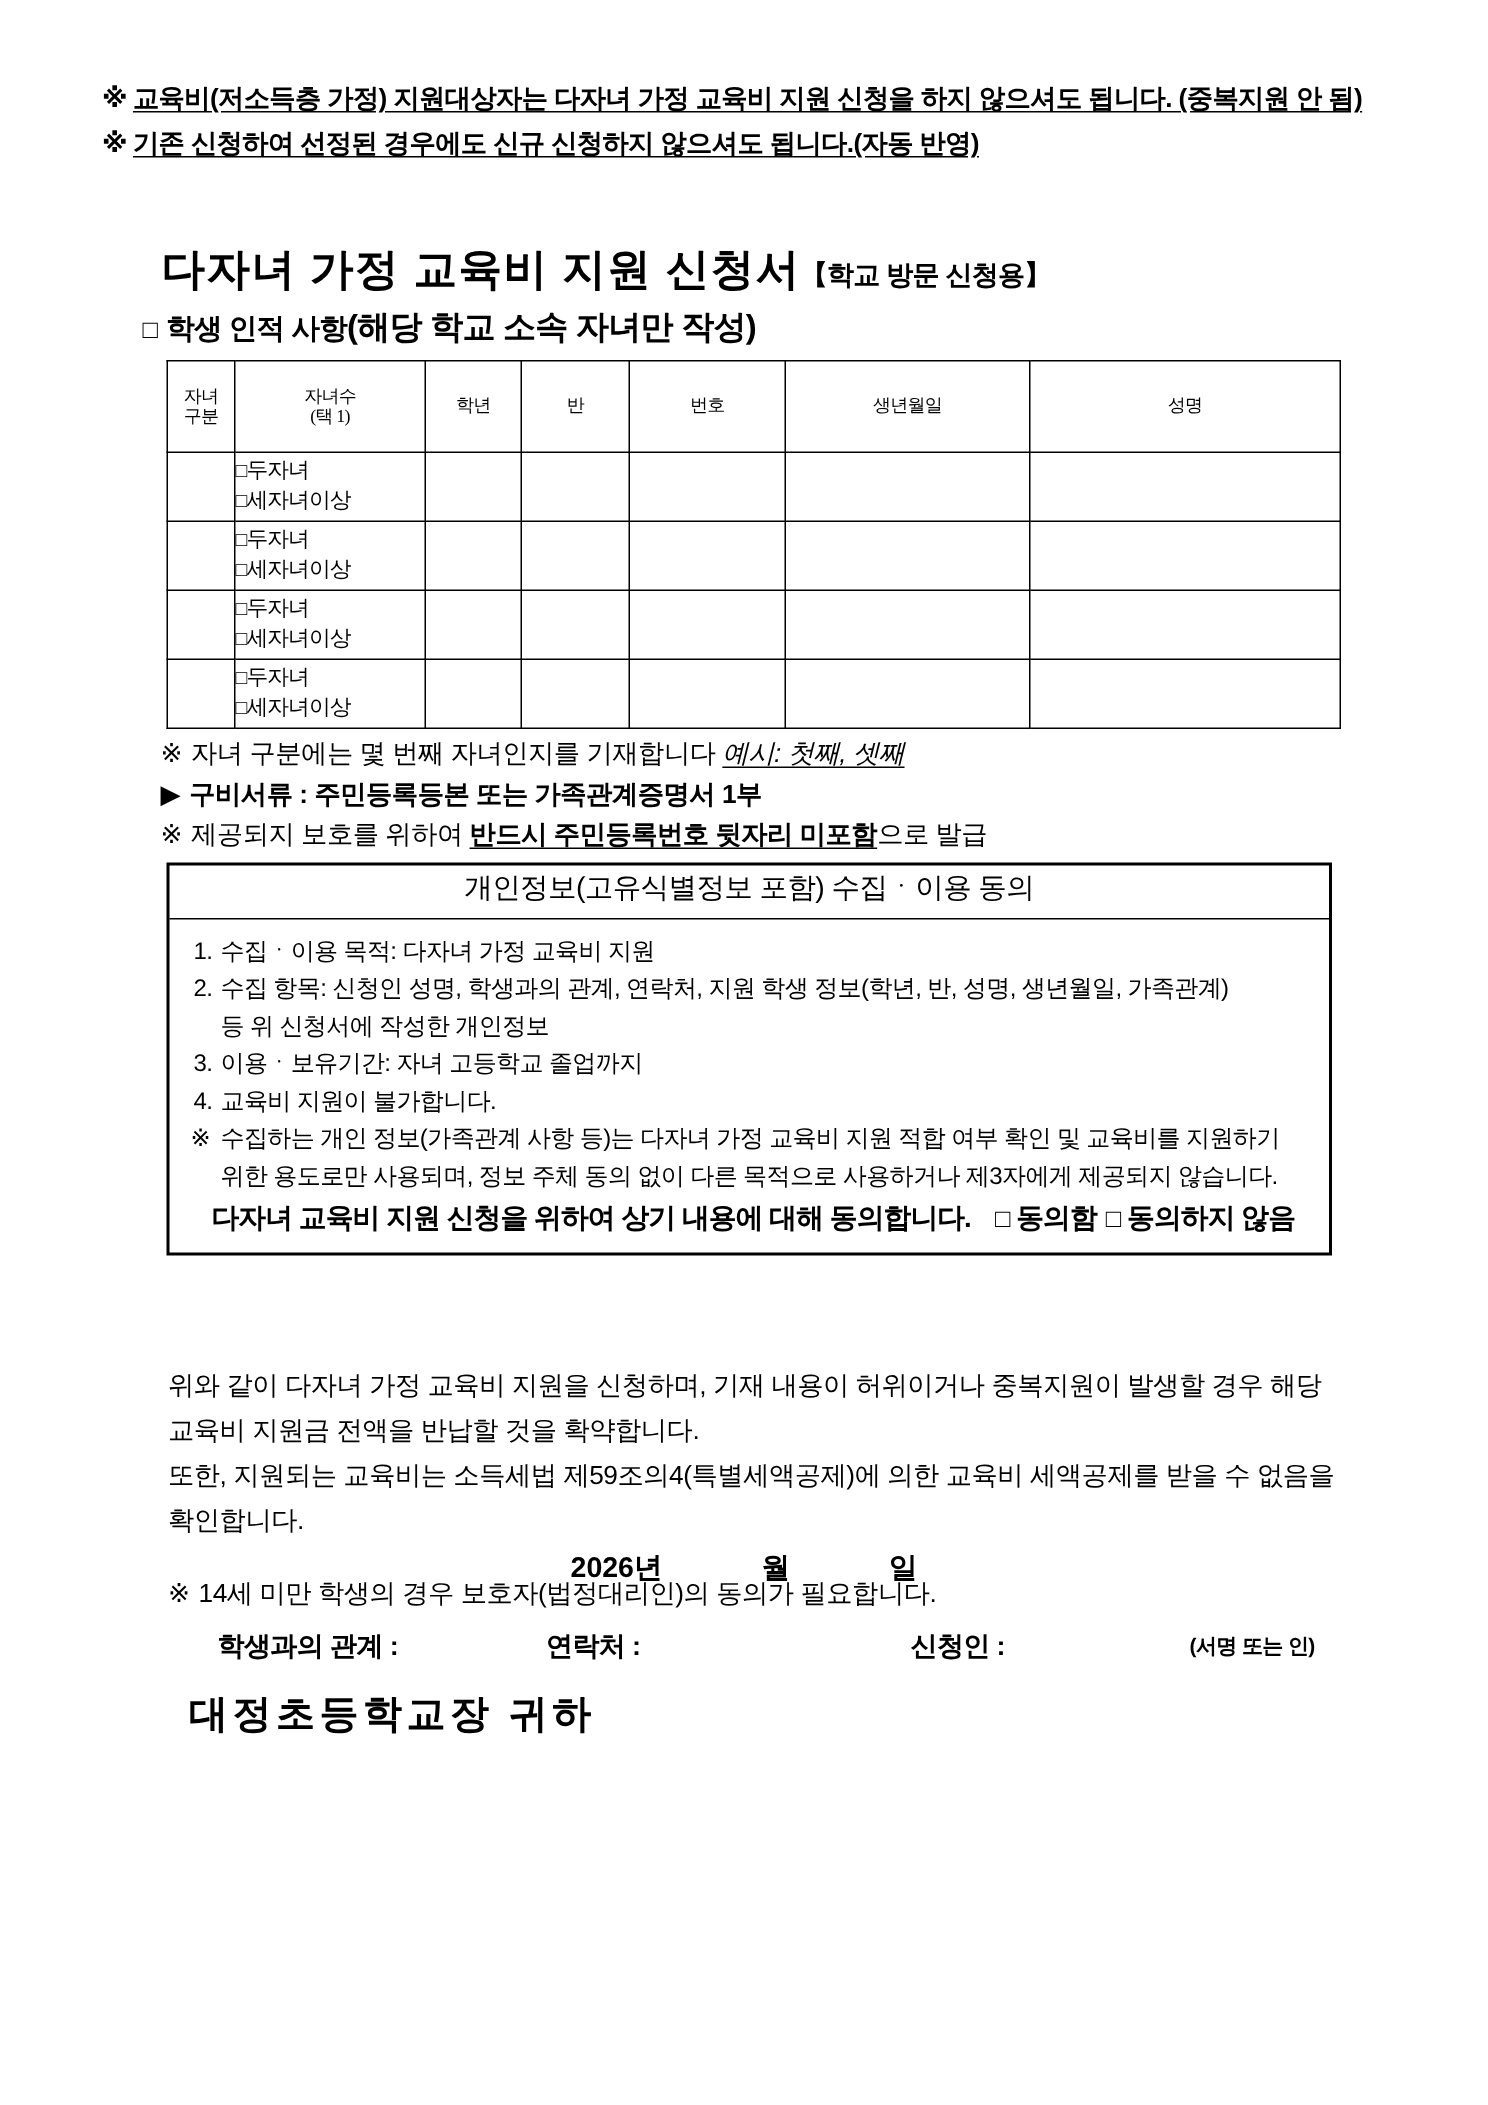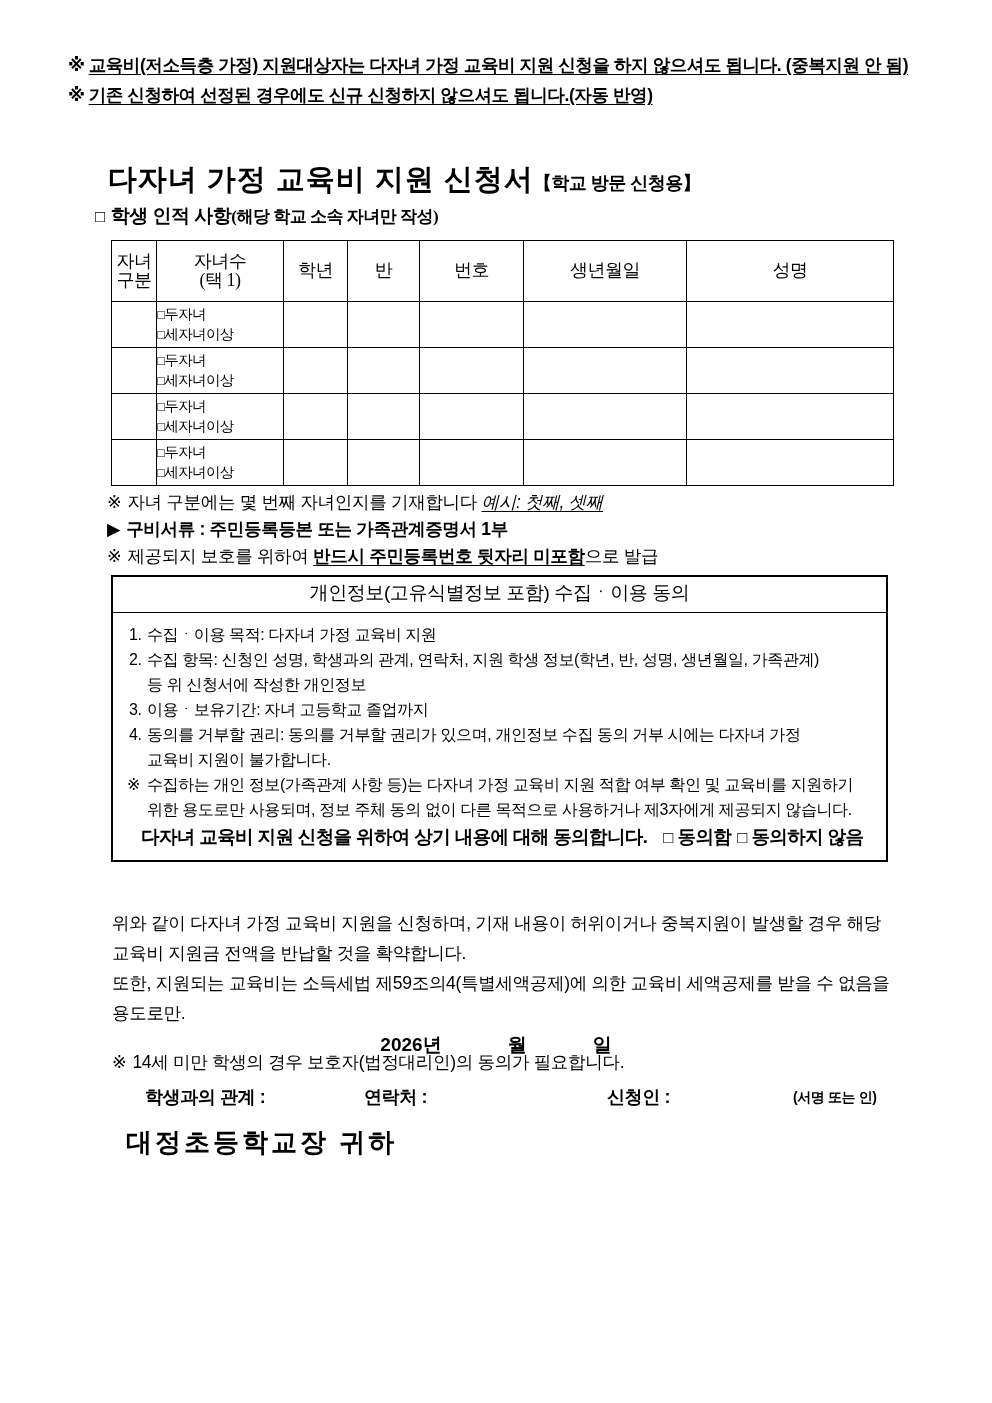--- a/index.html
+++ b/index.html
@@ -75,43 +75,42 @@
     font-size: 19px;
     font-weight: bold;
     letter-spacing: -0.5px;
     white-space: nowrap;
   }
   .section-head .box-glyph {
     font-size: 17px;
     margin-right: 6px;
   }
   .section-head .sub {
-    font-size: 17px;
-    font-family: Liberation Serif, serif;
+    font-size: 22px;
   }
 
   
   .student-table {
     position: absolute;
     left: 111px;
     top: 240px;
     width: 782px;
     border-collapse: collapse;
     table-layout: fixed;
   }
   .student-table th,
   .student-table td {
     border: 1px solid #000000;
     padding: 0;
     vertical-align: middle;
     font-weight: normal;
   }
   .student-table thead th {
     height: 60px;
-    font-size: 18px;
+    font-size: 12px;
     font-family: "Liberation Serif", "DejaVu Serif", serif;
     text-align: center;
     line-height: 1.1;
     letter-spacing: -0.5px;
   }
   .th-stack {
     display: block;
     line-height: 1.08;
   }
   .th-stack .l1 { display: block; }
@@ -412,21 +411,20 @@
       </div>
 
       <div class="c-item">
         <span class="num">3.</span>
         <span class="txt"><span>이용ㆍ보유기간: 자녀 고등학교 졸업까지</span></span>
       </div>
 
       <div class="c-item">
         <span class="num">4.</span>
         <span class="txt">
-          <span>동의를 거부할 권리: 동의를 거부할 권리가 있으며, 개인정보 수집 동의 거부 시에는 다자녀 가정</span>
           <span class="cont">교육비 지원이 불가합니다.</span>
         </span>
       </div>
 
       <div class="c-item">
         <span class="mark-sp">※</span>
         <span class="txt">
           <span>수집하는 개인 정보(가족관계 사항 등)는 다자녀 가정 교육비 지원 적합 여부 확인 및 교육비를 지원하기</span>
           <span class="cont">위한 용도로만 사용되며, 정보 주체 동의 없이 다른 목적으로 사용하거나 제3자에게 제공되지 않습니다.</span>
         </span>
@@ -434,21 +432,21 @@
 
       <div class="consent-agree">
         <span>다자녀 교육비 지원 신청을 위하여 상기 내용에 대해 동의합니다.</span><span class="gap-a"></span><span class="cb">□</span> <span>동의함</span><span class="gap-b"></span><span class="cb">□</span> <span>동의하지 않음</span>
       </div>
 
     </div>
   </div>
 
   <div class="declaration">
     <p class="decl-p">위와 같이 다자녀 가정 교육비 지원을 신청하며, 기재 내용이 허위이거나 중복지원이 발생할 경우 해당 교육비 지원금 전액을 반납할 것을 확약합니다.</p>
-    <p class="decl-p">또한, 지원되는 교육비는 소득세법 제59조의4(특별세액공제)에 의한 교육비 세액공제를 받을 수 없음을 용도로만.</p>
+    <p class="decl-p">또한, 지원되는 교육비는 소득세법 제59조의4(특별세액공제)에 의한 교육비 세액공제를 받을 수 없음을 확인합니다.</p>
     <div class="decl-note">
       <span class="mark">※</span><span>14세 미만 학생의 경우 보호자(법정대리인)의 동의가 필요합니다.</span>
     </div>
   </div>
 
   <div class="date-line">
     <span>2026년</span><span class="gap"></span><span>월</span><span class="gap"></span><span>일</span>
   </div>
 
   <div class="sign-line">

